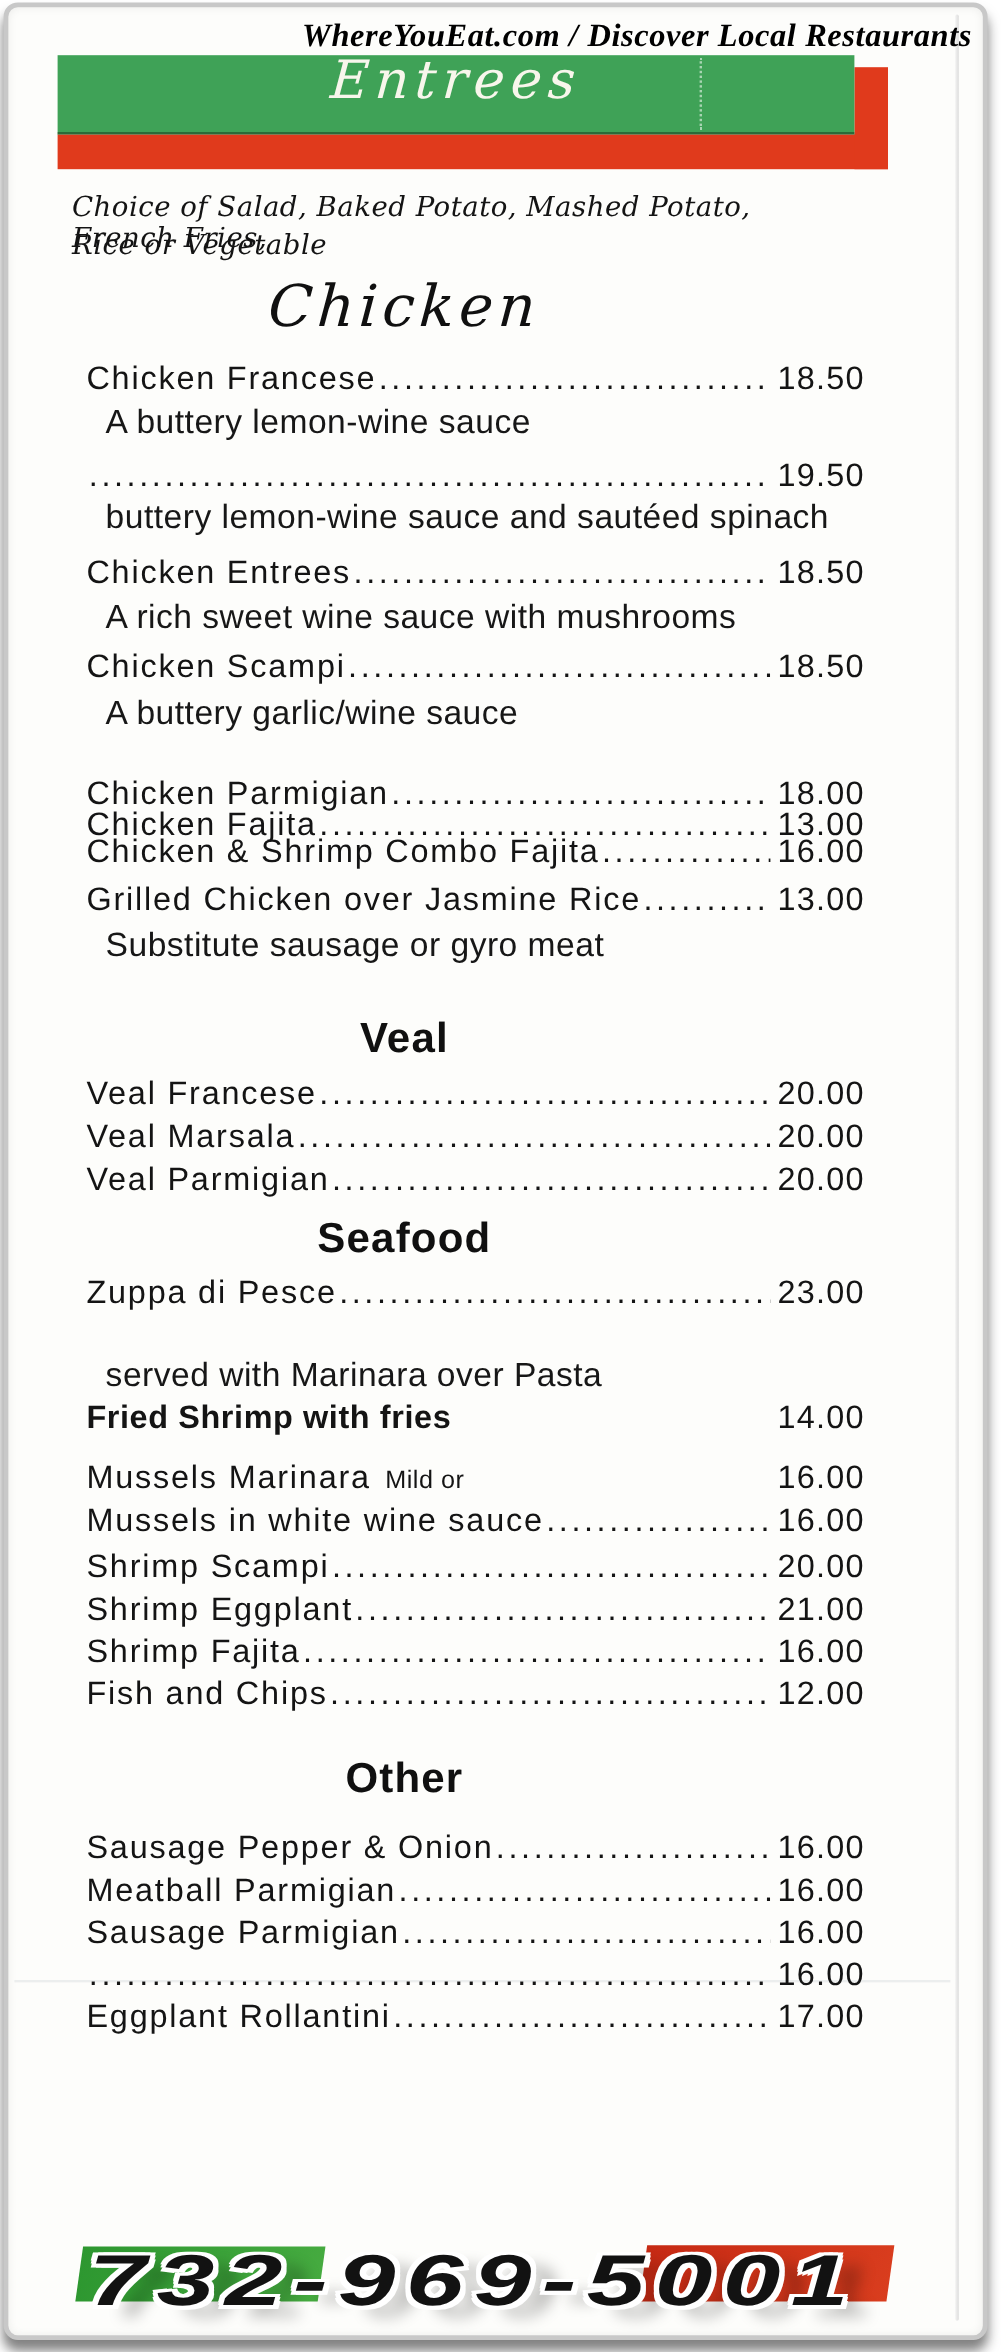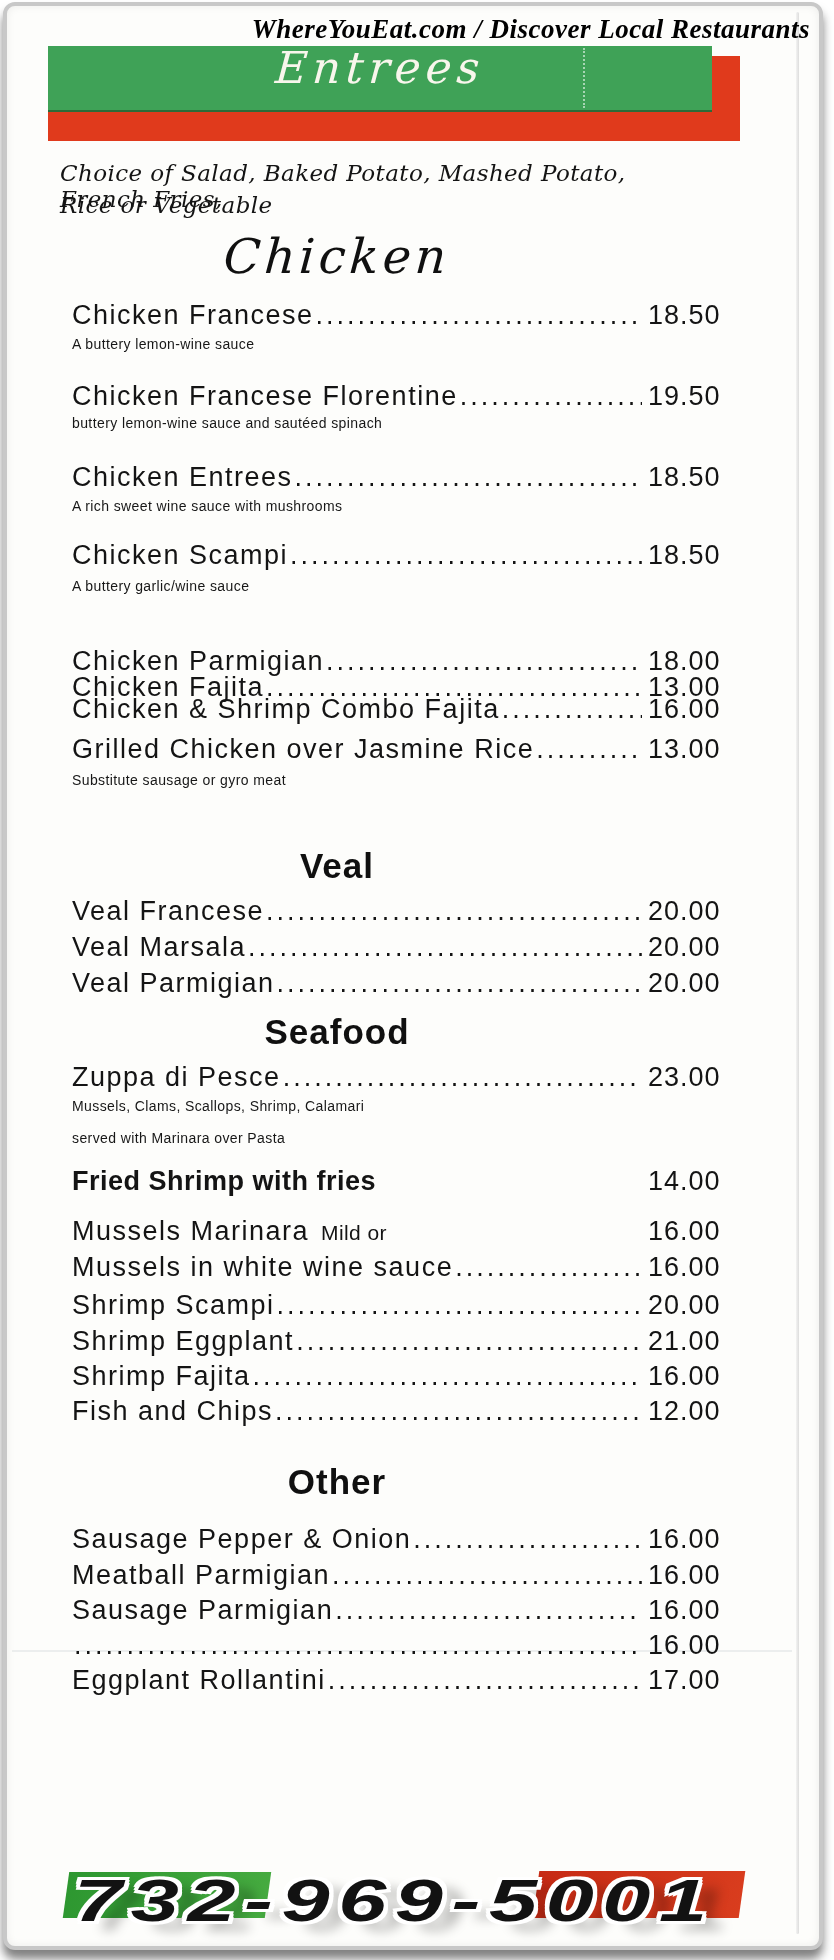--- a/index.html
+++ b/index.html
@@ -38,21 +38,21 @@
   .script{font-family:"DejaVu Serif",serif;font-style:italic;font-size:48px;letter-spacing:4px;transform:skewX(-4deg);}
   .gothic{font-weight:700;font-size:35px;letter-spacing:1px;}
 
   .row{position:absolute;left:0;width:658px;display:flex;align-items:baseline;
        font-size:27px;letter-spacing:1.5px;white-space:nowrap;color:#141414;}
   .row .nm{flex:none;}
   .row .sfx{flex:none;font-size:21px;letter-spacing:.4px;margin-left:12px;}
   .row .ld{flex:1;overflow:hidden;letter-spacing:3px;margin:0 6px 0 2px;}
   .row .pr{flex:none;min-width:82px;text-align:left;letter-spacing:1px;}
   .row.bold .nm{font-weight:700;letter-spacing:.5px;}
-  .desc{position:absolute;left:0;font-size:14px;letter-spacing:.4px;color:#171717;white-space:nowrap;}
+  .desc{position:absolute;left:16px;font-size:28px;letter-spacing:.4px;color:#171717;white-space:nowrap;}
 
   
   .bgreen{position:absolute;left:66px;top:1872px;width:202px;height:46px;
       background:linear-gradient(100deg,#2d9730,#46ab40);transform:skewX(-8deg);}
   .bred{position:absolute;left:536px;top:1871px;width:206px;height:47px;
       background:linear-gradient(100deg,#c62a14,#d93d1e);transform:skewX(-8deg);}
   .phone{position:absolute;left:74px;top:1866px;z-index:3;
       font-weight:700;font-style:italic;font-size:60px;letter-spacing:6px;color:#121212;
       transform:scaleX(1.44);transform-origin:left center;white-space:nowrap;
       text-shadow:-3px -3px 0 #fff,3px -3px 0 #fff,-3px 3px 0 #fff,3px 3px 0 #fff,
@@ -82,21 +82,20 @@
     <div class="sec-title script" style="top:228px">Chicken</div>
 
     <div class="row" style="top:300px">
       <span class="nm">Chicken Francese</span>
       <span class="ld">......................................................................</span>
       <span class="pr">18.50</span>
     </div>
     <div class="desc" style="top:336px">A buttery lemon-wine sauce</div>
 
     <div class="row" style="top:381px">
-      <span class="nm">Chicken Francese Florentine</span>
       <span class="ld">......................................................................</span>
       <span class="pr">19.50</span>
     </div>
     <div class="desc" style="top:415px">buttery lemon-wine sauce and sautéed spinach</div>
 
     <div class="row" style="top:462px">
       <span class="nm">Chicken Entrees</span>
       <span class="ld">......................................................................</span>
       <span class="pr">18.50</span>
     </div>
@@ -152,21 +151,20 @@
       <span class="pr">20.00</span>
     </div>
 
     <div class="sec-title gothic" style="top:1012px">Seafood</div>
 
     <div class="row" style="top:1062px">
       <span class="nm">Zuppa di Pesce</span>
       <span class="ld">......................................................................</span>
       <span class="pr">23.00</span>
     </div>
-    <div class="desc" style="top:1098px">Mussels, Clams, Scallops, Shrimp, Calamari</div>
     <div class="desc" style="top:1130px">served with Marinara over Pasta</div>
 
     <div class="row bold" style="top:1166px">
       <span class="nm">Fried Shrimp with fries</span>
       <span class="ld"></span>
       <span class="pr">14.00</span>
     </div>
 
     <div class="row" style="top:1216px">
       <span class="nm">Mussels Marinara</span>

